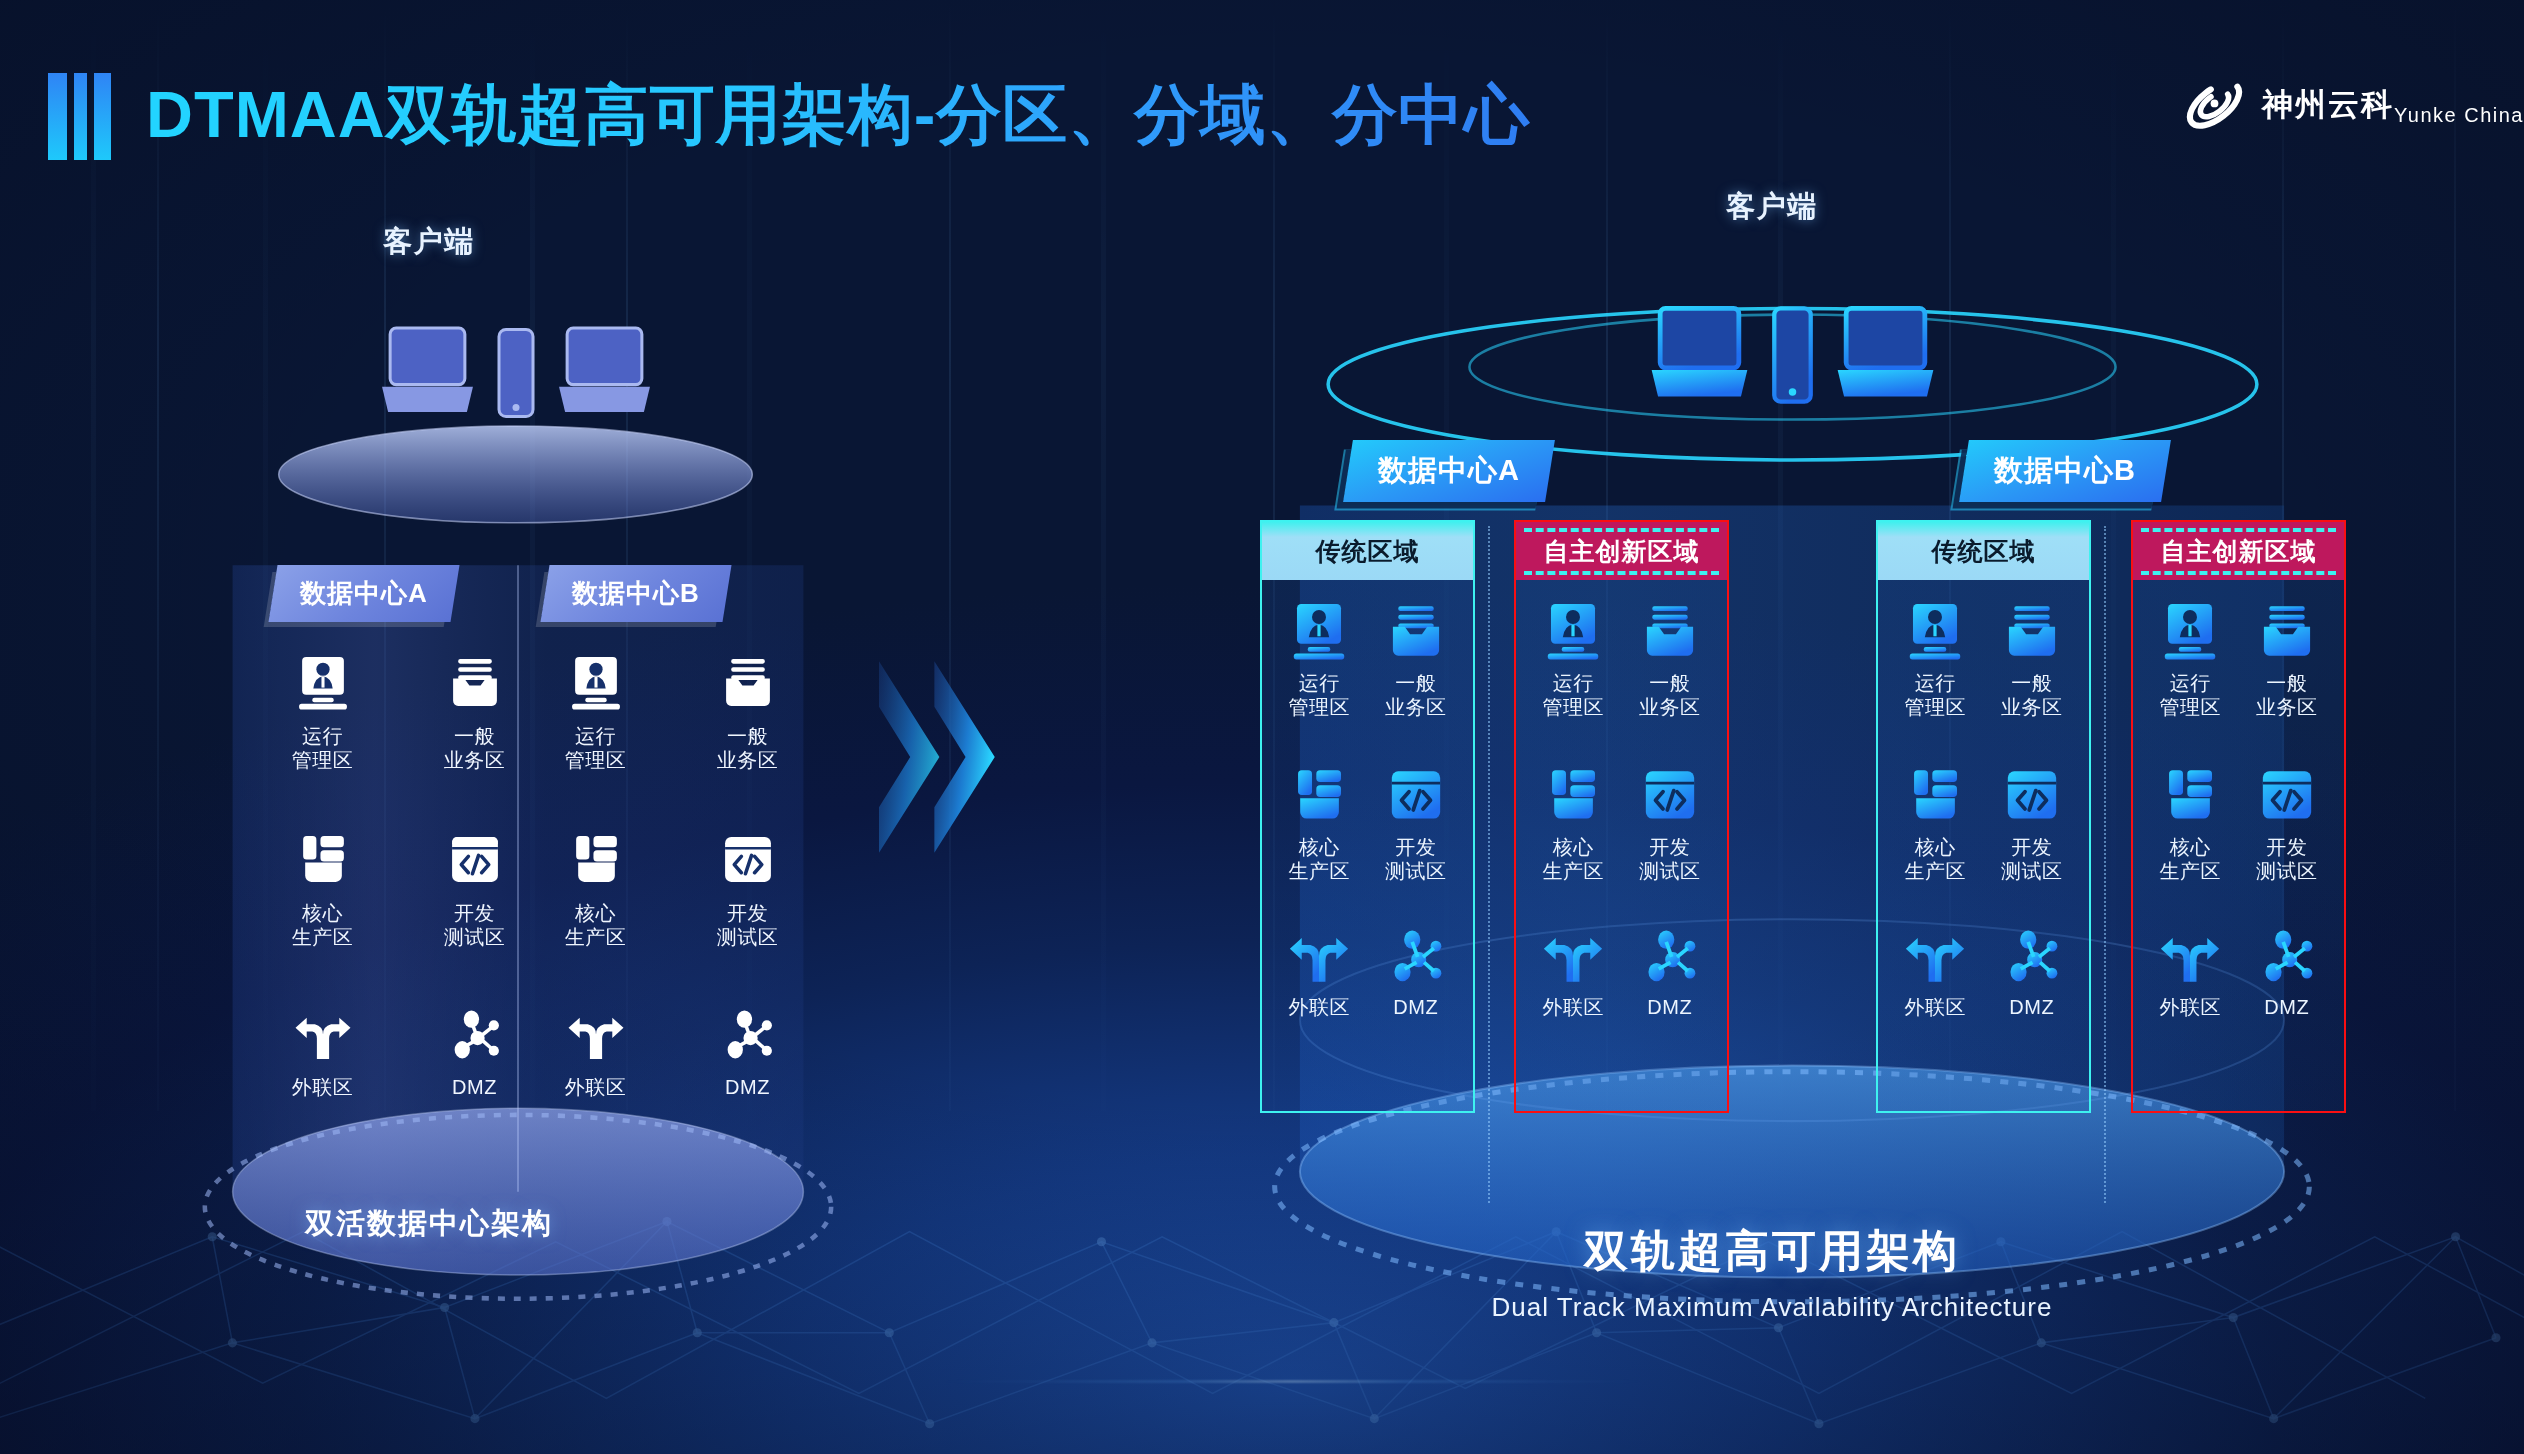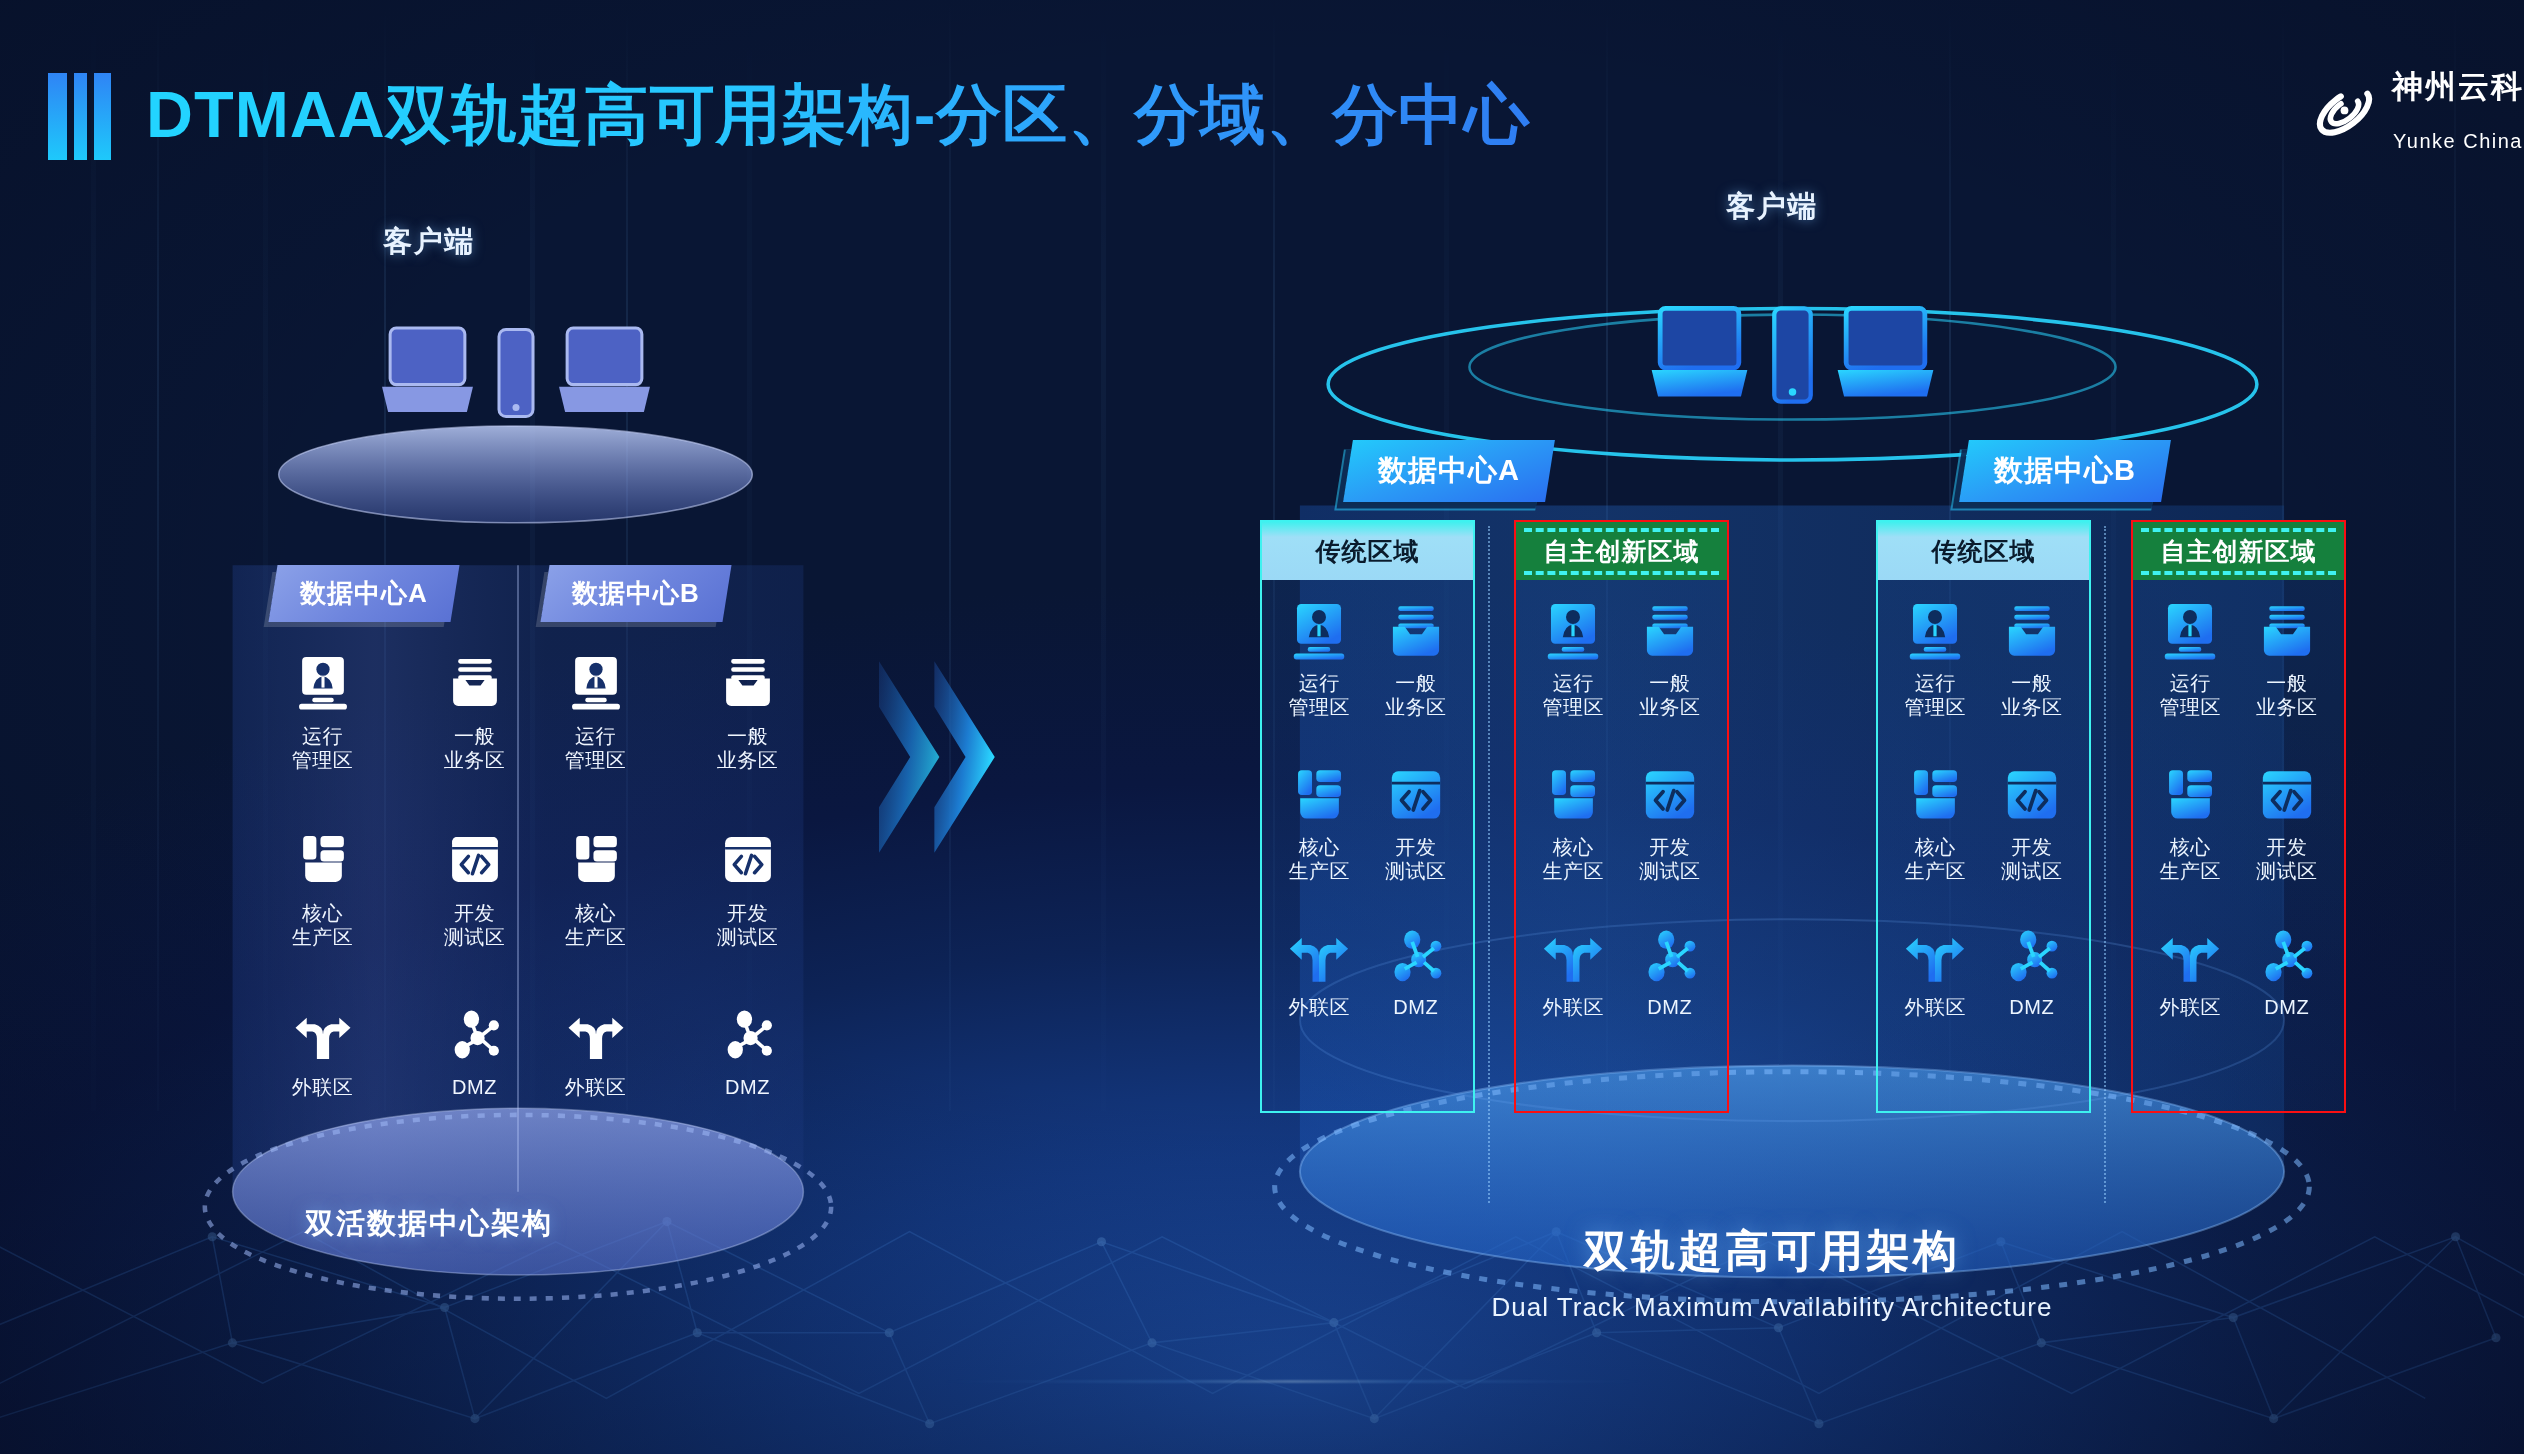--- a/index.html
+++ b/index.html
@@ -42,21 +42,21 @@
   .title-bars i:nth-child(2){ width:13px; }
   .title-bars i:nth-child(3){ width:17px; }
   .page-title{
     position:absolute; left:146px; top:71px;
     font-size:65px; font-weight:700; letter-spacing:1px; white-space:nowrap;
     background:linear-gradient(100deg,#22d4ff 0%, #26c6ff 42%, #2f9bfb 72%, #2f7df2 100%);
     -webkit-background-clip:text; background-clip:text; color:transparent;text-decoration:underline;
   }
   .brand{ position:absolute; right:61px; top:71px; display:flex; align-items:center; gap:14px; }
   .brand-mark{ width:67px; height:67px; }
-  .brand-txt{ display:flex; flex-direction:column; align-items:center; color:#fff; line-height:1;gap:8px; }
+  .brand-txt{ display:flex; align-items:center; color:#fff; line-height:1; }
   .brand-cn{ font-size:31px; font-weight:700; letter-spacing:2px; }
   .brand-en{ font-size:20px; font-weight:400; letter-spacing:1.5px; margin-top:21px; }
 
   
   .left-wrap{ position:absolute; left:0; top:212px; width:858px; height:1060px; z-index:6; }
   .sec-label{
     position:absolute; text-align:center; width:100%;
     font-size:29px; font-weight:700; color:#e8f3ff; letter-spacing:1.5px;
     text-shadow:0 0 12px rgba(120,190,255,.55);
   }
@@ -104,21 +104,21 @@
   .zone-body{ border-style:solid; border-top:none; height:533px; position:relative;
     background:linear-gradient(180deg, rgba(24,70,140,.30) 0%, rgba(26,80,160,.18) 60%, rgba(26,80,160,.10) 100%); }
 
   .zone.trad .zone-head{
     background:linear-gradient(180deg,#40f0ee 0%, #9fdff7 26%, #9bd9f6 100%);
     border:2.5px solid #3ef2f0; border-bottom:none;
   }
   .zone.trad .zone-head span{ color:#0a1b2c; }
   .zone.trad .zone-body{ border-width:2.5px; border-color:#3ef2f0; }
 
-  .zone.innov .zone-head{ background:#15803d; border:2.5px solid #fa0f12; border-bottom:none; position:relative; }
+  .zone.innov .zone-head{ background:#be185d; border:2.5px solid #fa0f12; border-bottom:none; position:relative; }
   .zone.innov .zone-head span{ color:#ffffff; }
   .zone.innov .zone-head::before{
     content:""; position:absolute; left:8px; right:8px; top:6px; height:0;
     border-top:4.5px dashed #3ef2f0;
   }
   .zone.innov .zone-head::after{
     content:""; position:absolute; left:8px; right:8px; bottom:5px; height:0;
     border-top:4.5px dashed #3ef2f0;
   }
   .zone.innov .zone-body{ border-width:2.5px; border-color:#fa0f12; }

